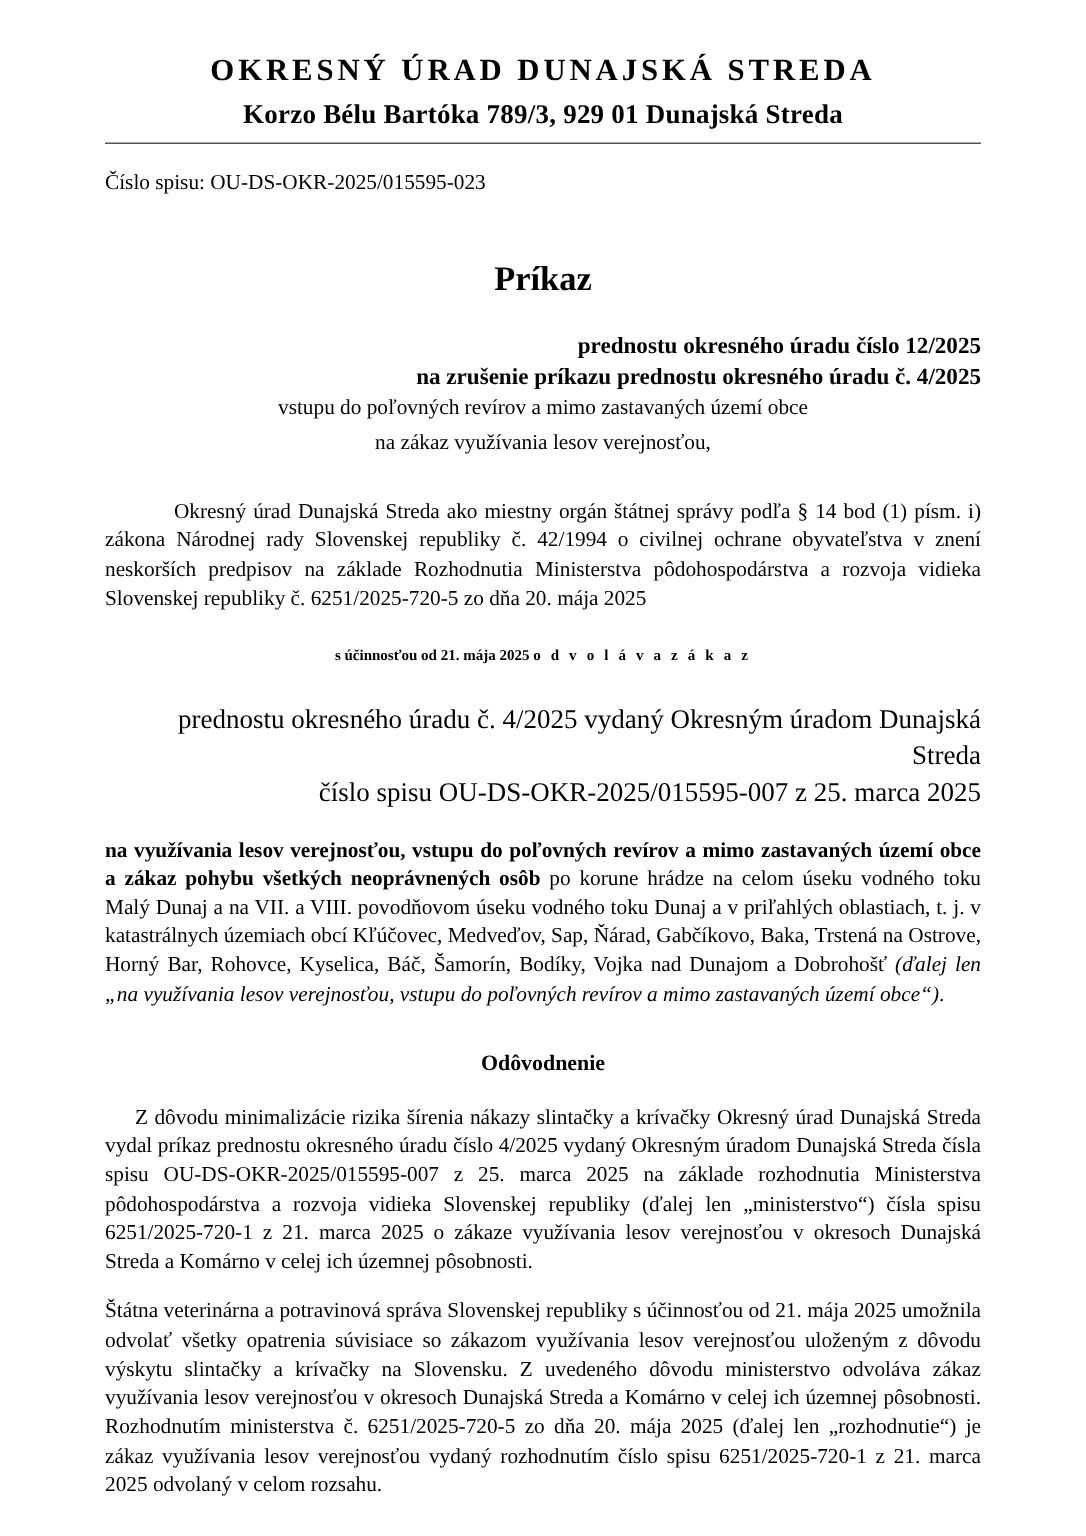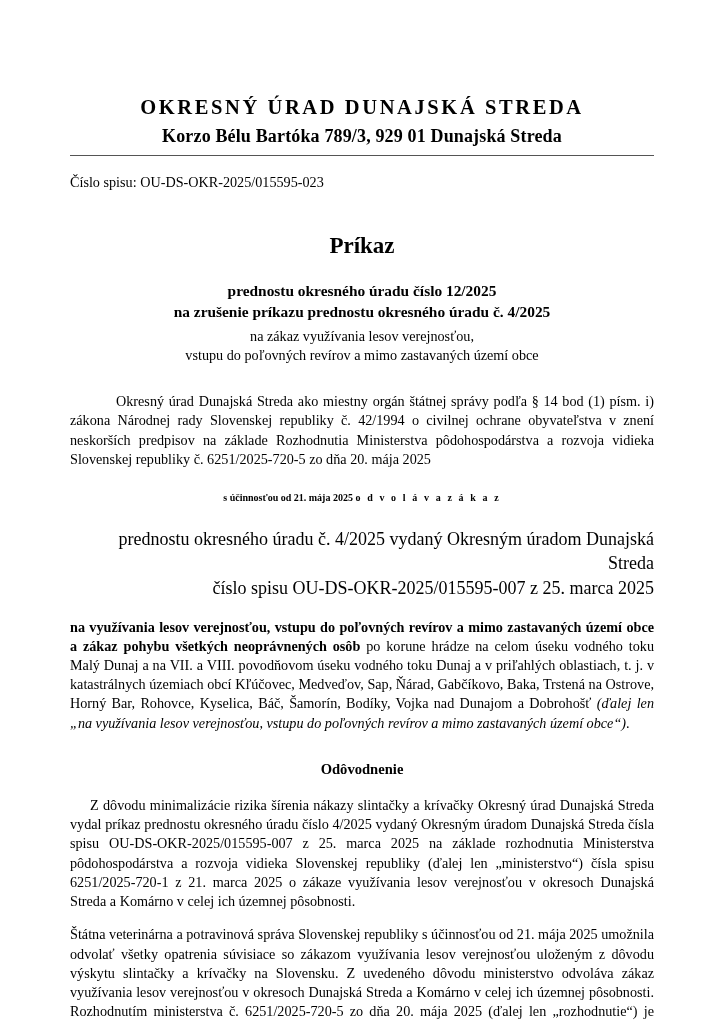--- a/index.html
+++ b/index.html
@@ -22,21 +22,21 @@
   }
   .content {
     position: absolute;
     left: 70px;
     top: 0;
     width: 584px;
   }
 
   
   .letterhead {
-    padding-top: 96px;
+    padding-top: 36px;
     text-align: center;
   }
   .office-name {
     font-size: 20.5px;
     font-weight: bold;
     letter-spacing: 2.6px;
     line-height: 1.15;
     white-space: nowrap;
   }
   .office-address {
@@ -68,21 +68,21 @@
     font-size: 23px;
     font-weight: bold;
     margin-top: 40px;
     line-height: 1.2;
   }
   .doc-title span {
     text-underline-offset: 3px;
     text-decoration-thickness: 2px;
   }
   .subtitle-strong {
-    text-align: center;
+    text-align: right;
     font-size: 15.4px;
     font-weight: bold;
     margin-top: 22px;
     line-height: 1.35;
   }
   .subtitle-light {
     text-align: center;
     font-size: 14.2px;
     margin-top: 4px;
     line-height: 1.35;
@@ -137,22 +137,22 @@
     </div>
 
     <div class="file-number">Číslo spisu: OU-DS-OKR-2025/015595-023</div>
 
     <div class="doc-title">
       <span>Príkaz</span>
     </div>
 
     <div class="subtitle-strong">prednostu okresného úradu číslo 12/2025</div>
     <div class="subtitle-strong" style="margin-top:0">na zrušenie príkazu prednostu okresného úradu č. 4/2025</div>
+    <div class="subtitle-light" style="margin-top:0">vstupu do poľovných revírov a mimo zastavaných území obce</div>
     <div class="subtitle-light">na  zákaz využívania lesov verejnosťou,</div>
-    <div class="subtitle-light" style="margin-top:0">vstupu do poľovných revírov a mimo zastavaných území obce</div>
 
     <div class="gap-4"></div>
 
     <p class="body indent">Okresný úrad Dunajská Streda ako miestny orgán štátnej správy podľa § 14 bod (1) písm. i) zákona Národnej rady Slovenskej republiky č. 42/1994 o civilnej ochrane obyvateľstva v znení neskorších predpisov na základe Rozhodnutia Ministerstva pôdohospodárstva a rozvoja vidieka Slovenskej republiky č. 6251/2025-720-5 zo dňa 20. mája 2025</p>
 
     <div class="gap-1"></div>
 
     <div class="center-bold">
       <span>s účinnosťou od 21. mája 2025</span>
       <span class="spaced">o d v o l á v a   z á k a z</span>

